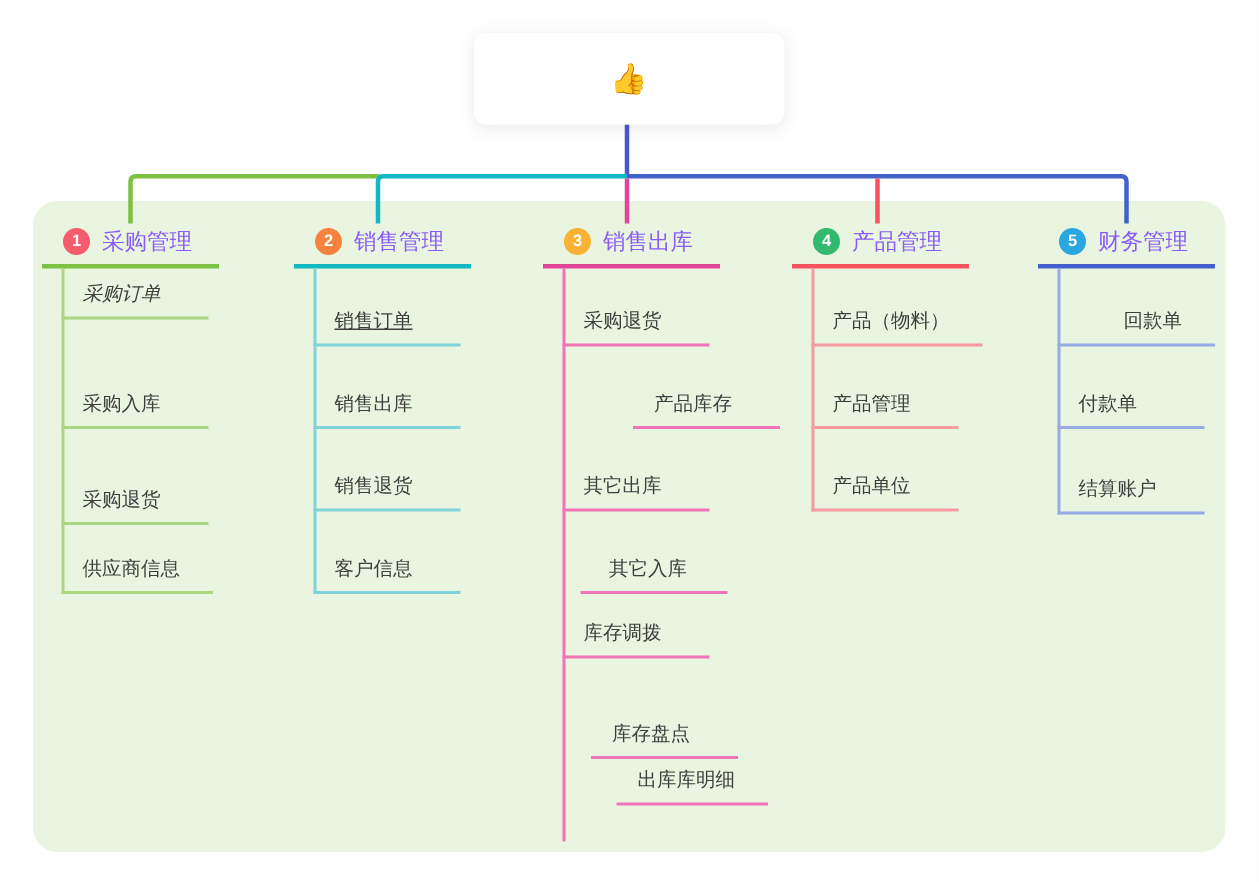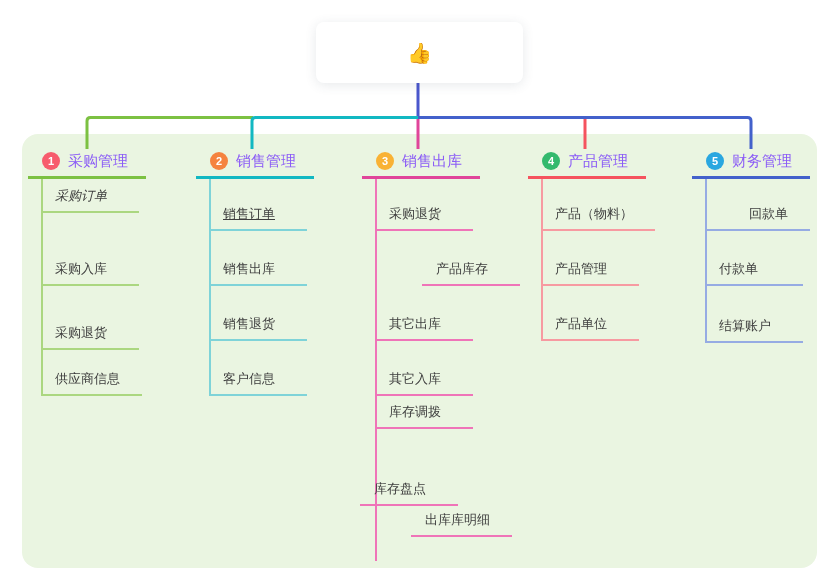--- a/index.html
+++ b/index.html
@@ -107,27 +107,27 @@
     <div class="vline" style="left:375px; top:179px; height:382px;"></div>
     <div class="sub" style="left:375px; top:197px;">
         <span>采购退货</span>
       </div>
     <div class="sub" style="left:375px; top:252px;margin-left:47px;">
         <span>产品库存</span>
       </div>
     <div class="sub" style="left:375px; top:307px;">
         <span>其它出库</span>
       </div>
-    <div class="sub" style="left:375px; top:362px;">
+    <div class="sub" style="left:387px; top:362px;justify-content:center;">
         <span>其它入库</span>
       </div>
-    <div class="sub" style="left:375px; top:395px;align-items:flex-end;">
+    <div class="sub" style="left:375px; top:405px;align-items:flex-end;">
         <span>库存调拨</span>
       </div>
-    <div class="sub" style="left:360px; top:472px;">
+    <div class="sub" style="left:394px; top:472px;">
         <span>库存盘点</span>
       </div>
     <div class="sub" style="left:375px; top:503px;margin-left:36px;">
         <span>出库库明细</span>
       </div>
   </div>
 
   <div class="b4">
     <div class="branch-title" style="left:528px; top:146px;">
       <span class="badge">4</span>

